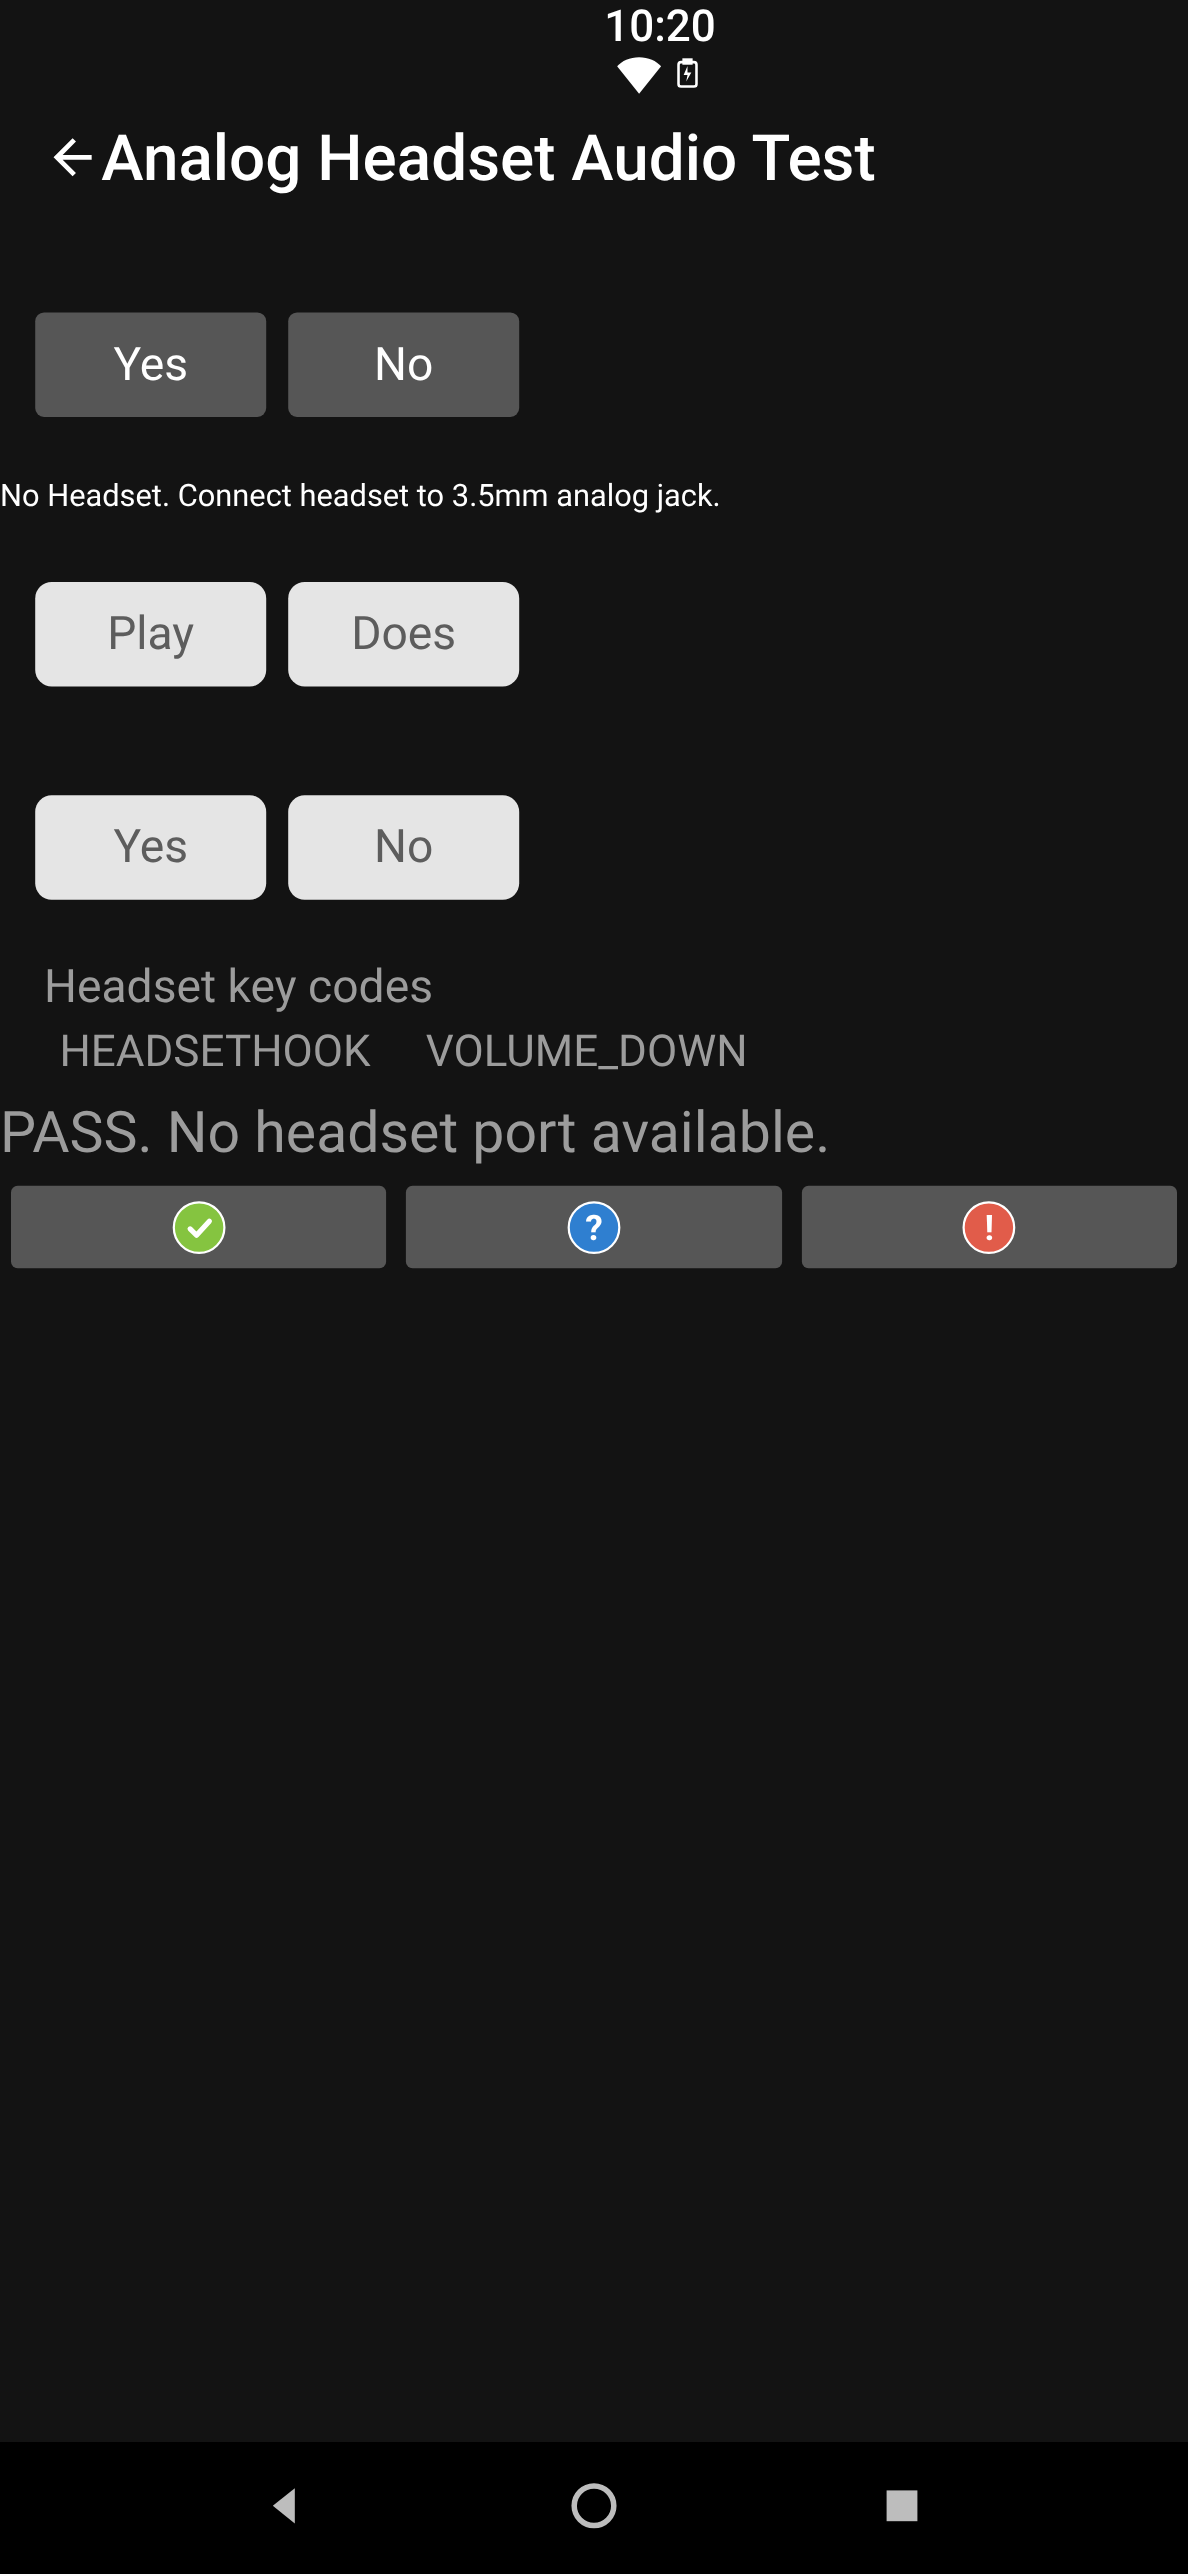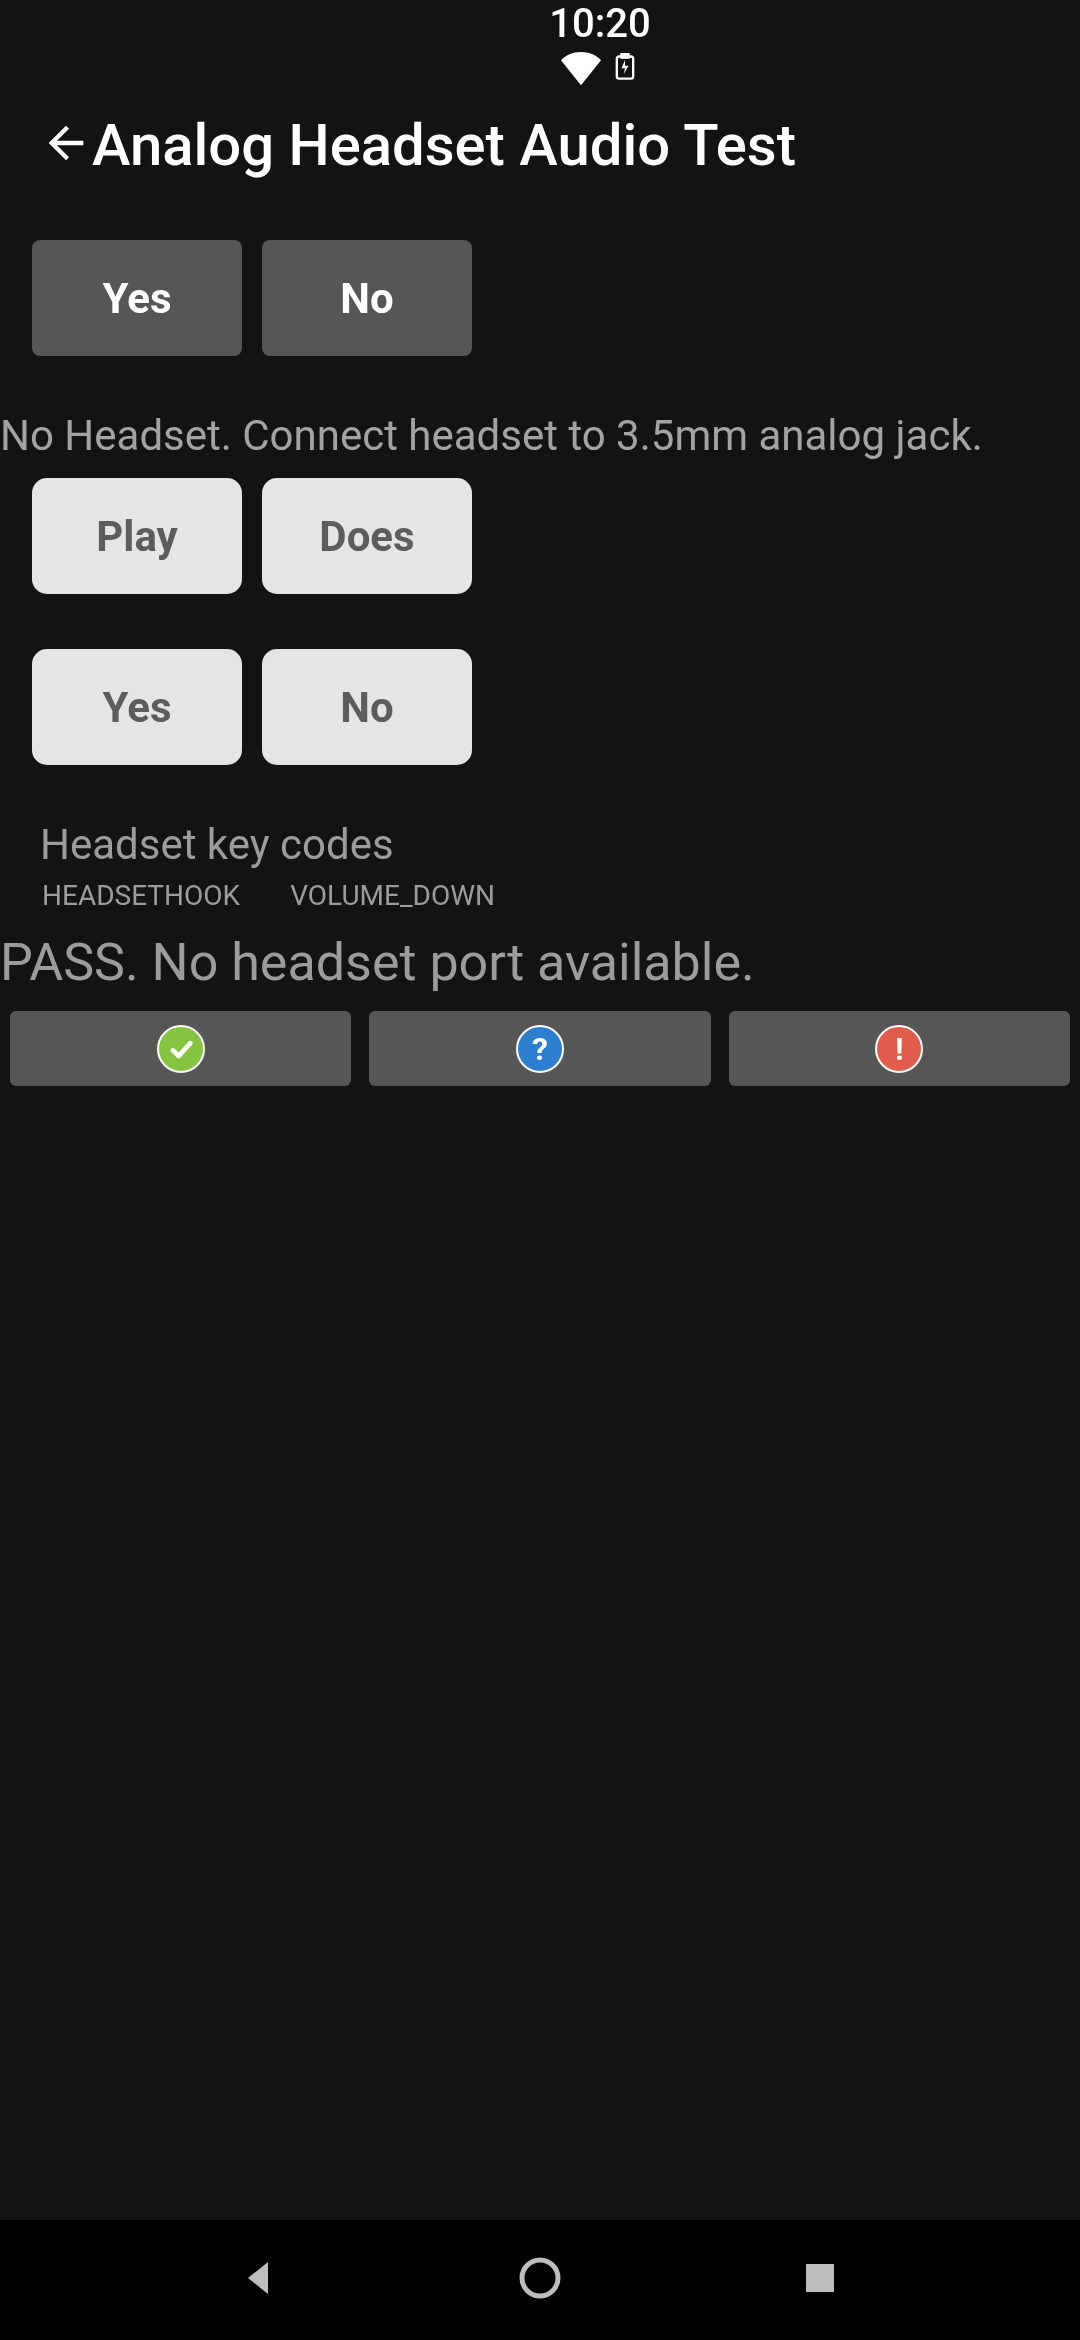--- a/index.html
+++ b/index.html
@@ -60,56 +60,57 @@
     padding: 0 0 18px 0;
   }
   .btn-row {
     display: flex;
     gap: 20px;
     padding-left: 32px;
     margin-bottom: 55px;
   }
   .btn {
     min-width: 210px;
-    height: 116px;
+    height: 95px;
     border-radius: 8px;
     display: flex;
     align-items: center;
     justify-content: center;
     font-size: 42px;
-    font-weight: 700;
+    font-weight: 400;
     cursor: pointer;
     border: none;
+    margin-top: 44px;
   }
   .btn.enabled {
     background: #565656;
     color: #ffffff;
   }
   .btn.disabled {
     background: #e5e5e5;
     color: #5d5d5d;
     border-radius: 15px;
   }
   .instruction-text {
-    font-size: 42px;
-    color: #a3a3a3;
+    font-size: 28px;
+    color: #ffffff;
     padding: 0 0 18px 0;
   }
   .section-label {
     font-size: 42px;
     color: #9c9c9c;
     padding: 0 0 0px 0;
     margin-top: 30px;
     margin-left: 40px;
   }
   .keycode-row {
     display: flex;
     gap: 50px;
-    padding-left: 42px;
-    font-size: 28px;
+    padding-left: 54px;
+    font-size: 40px;
     color: #9c9c9c;
     margin-top: 10px;
   }
   .result-text {
     font-size: 52px;
     color: #9c9c9c;
     margin-top: 20px;
   }
   
   .action-row {

